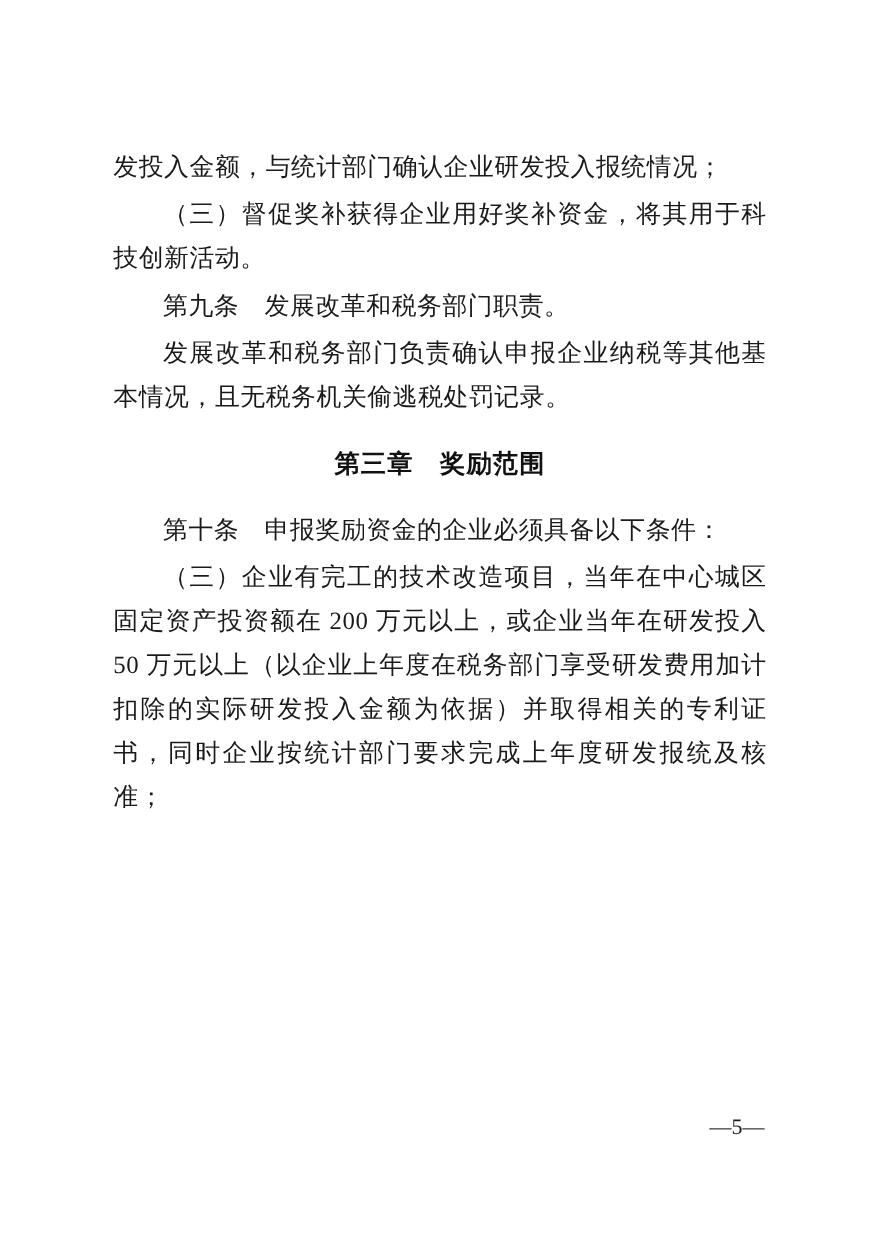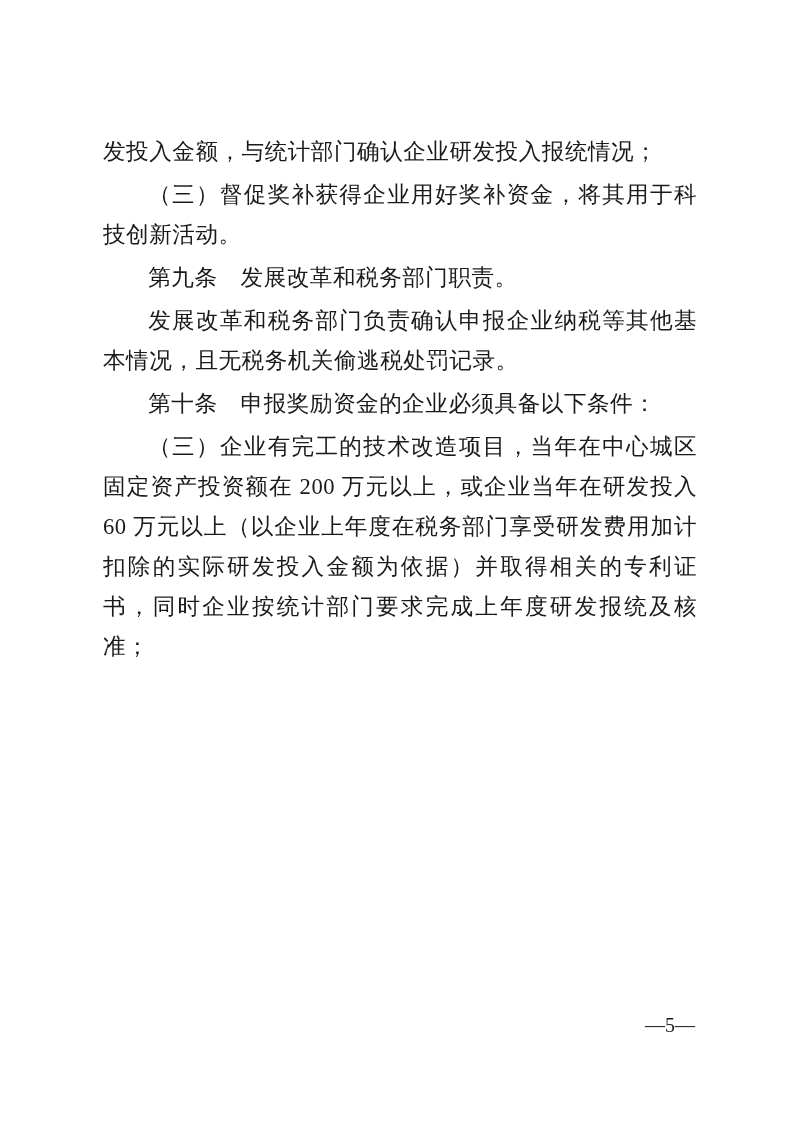--- a/index.html
+++ b/index.html
@@ -61,17 +61,18 @@
 </style>
 </head>
 <body>
 
 <div class="page">
   <div class="content">
     <div class="para">发投入金额，与统计部门确认企业研发投入报统情况；</div>
     <div class="para indent">（三）督促奖补获得企业用好奖补资金，将其用于科技创新活动。</div>
     <div class="para indent">第九条　发展改革和税务部门职责。</div>
     <div class="para indent">发展改革和税务部门负责确认申报企业纳税等其他基本情况，且无税务机关偷逃税处罚记录。</div>
+    <div class="chapter-heading">第三章　奖励范围</div>
     <div class="para indent">第十条　申报奖励资金的企业必须具备以下条件：</div>
-    <div class="para indent">（三）企业有完工的技术改造项目，当年在中心城区固定资产投资额在 200 万元以上，或企业当年在研发投入 60 万元以上（以企业上年度在税务部门享受研发费用加计扣除的实际研发投入金额为依据）并取得相关的专利证书，同时企业按统计部门要求完成上年度研发报统及核准；</div>
+    <div class="para indent">（三）企业有完工的技术改造项目，当年在中心城区固定资产投资额在 200 万元以上，或企业当年在研发投入 50 万元以上（以企业上年度在税务部门享受研发费用加计扣除的实际研发投入金额为依据）并取得相关的专利证书，同时企业按统计部门要求完成上年度研发报统及核准；</div>
   </div>
   <div class="page-number">—5—</div>
 </div>
 
 </body></html>

